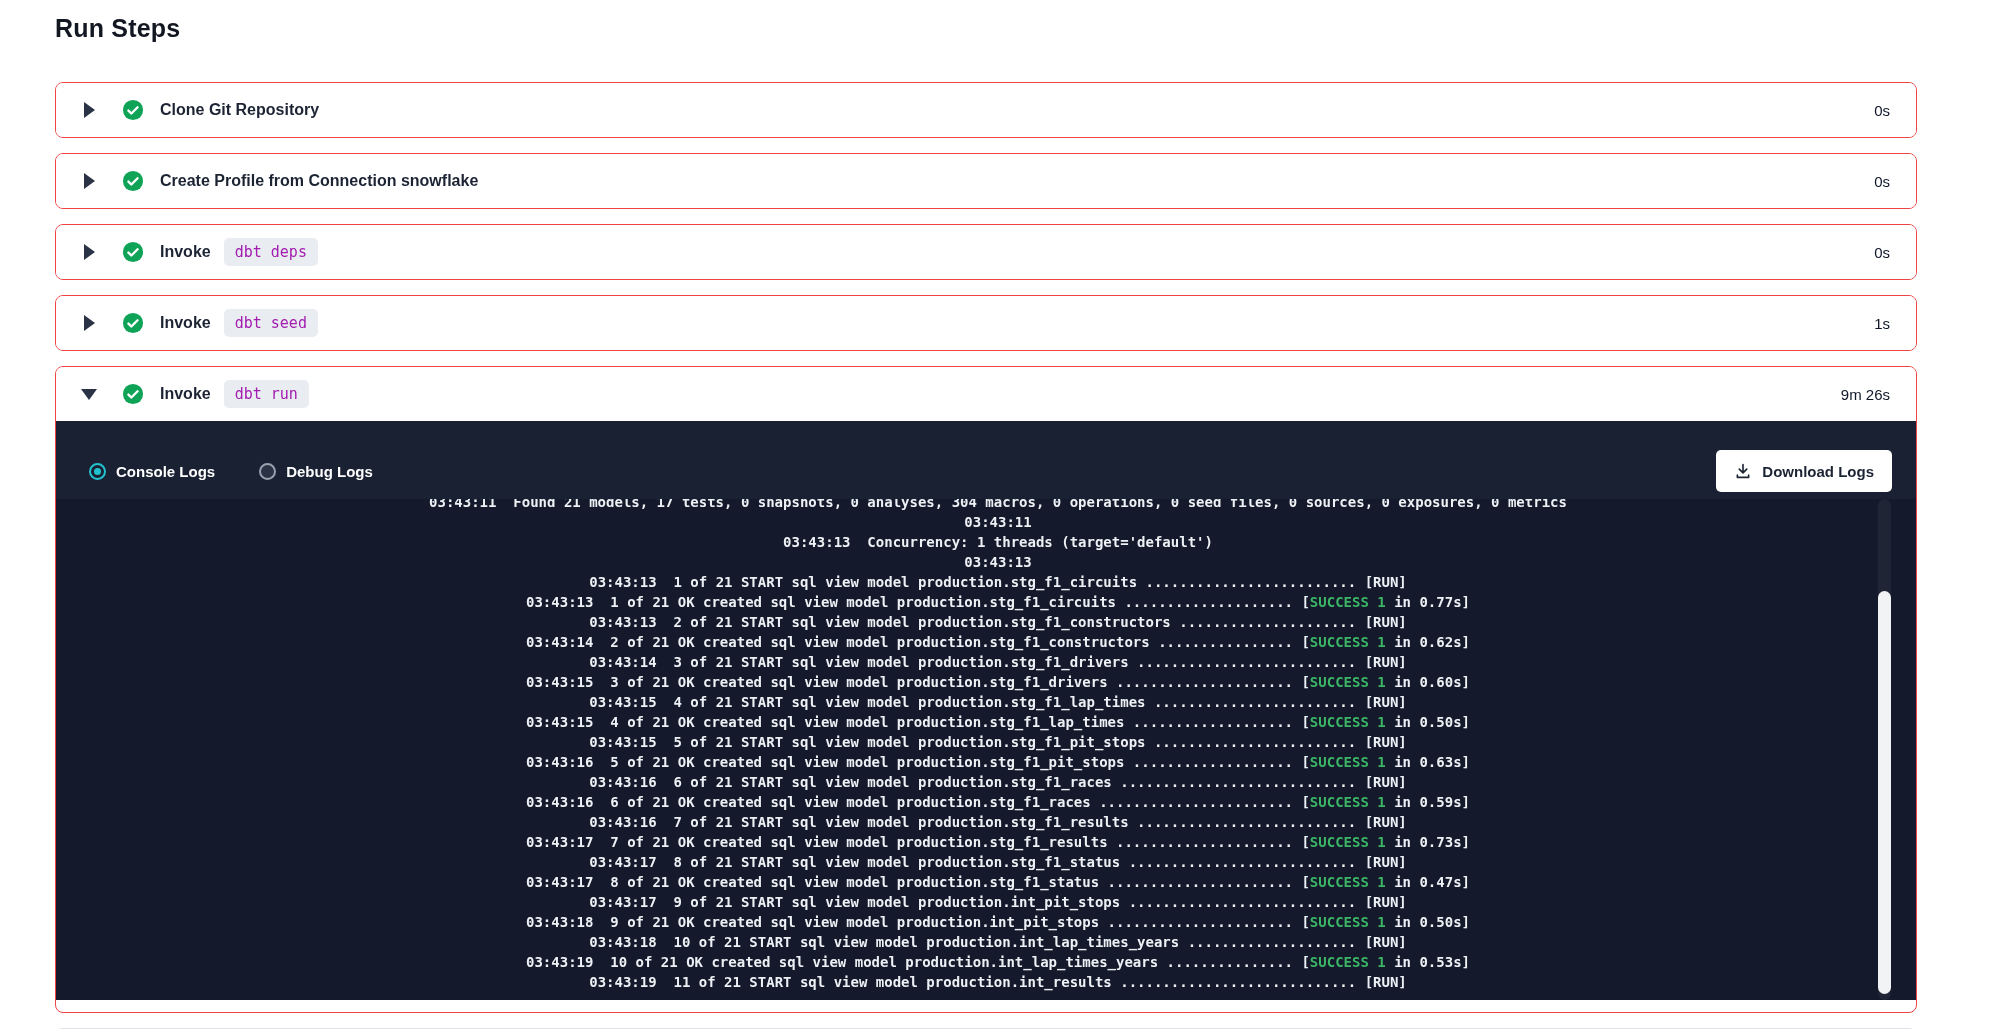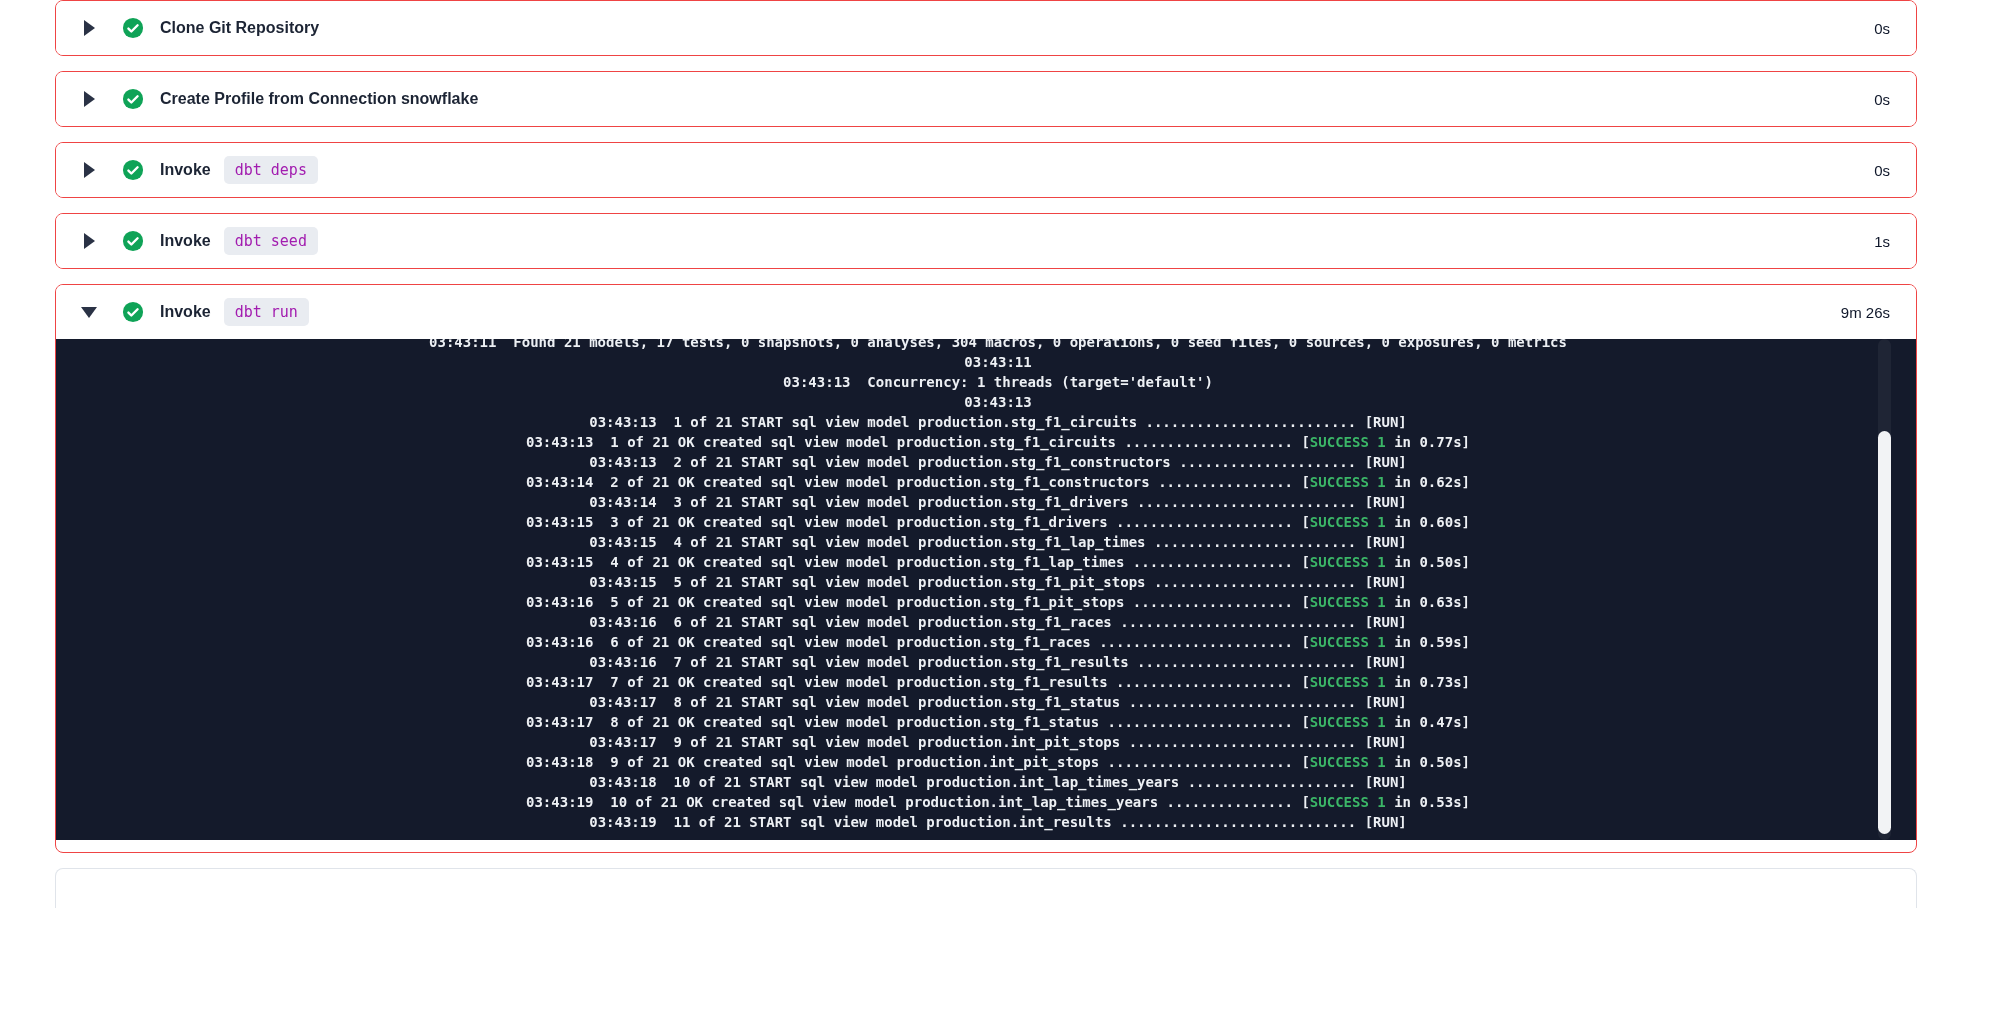--- a/index.html
+++ b/index.html
@@ -182,20 +182,21 @@
     border-bottom: none;
     border-radius: 8px 8px 0 0;
     background: #ffffff;
   }
 </style>
 </head>
 <body>
 
 <div class="page">
 
+  <h1 class="page-title">Run Steps</h1>
 
   <div>
 
     <div class="step-card">
       <div class="step-header">
         <span class="caret-box">
             <span class="caret-collapsed"></span>
           </span>
         <span class="check">
           <svg viewBox="0 0 24 24">
@@ -268,20 +269,36 @@
               <circle cx="12" cy="12" r="11"></circle>
               <path d="M7 12.6l3.2 3.2L17 9" fill="none" stroke="#fff" stroke-width="2.6" stroke-linecap="round" stroke-linejoin="round"></path>
             </svg>
         </span>
         <span class="step-label">Invoke</span>
         <code class="chip">dbt run</code>
         <span class="duration">9m 26s</span>
       </div>
 
       <div class="log-panel">
+        <div class="log-toolbar">
+          <span class="radio-group">
+            <span class="radio selected"></span>
+            <span class="radio-label">Console Logs</span>
+          </span>
+          <span class="radio-group">
+            <span class="radio unselected"></span>
+            <span class="radio-label">Debug Logs</span>
+          </span>
+          <button class="download-btn">
+            <svg viewBox="0 0 24 24">
+              <path d="M12 3.5v10.5M7 9.5l5 5 5-5M4.5 17.5v3h15v-3" fill="none" stroke="currentColor" stroke-width="2.2" stroke-linecap="round" stroke-linejoin="round"></path>
+            </svg>
+            <span>Download Logs</span>
+          </button>
+        </div>
 
         <div class="log-area">
           <div class="log-content"><div class="log-line"><span>03:43:11  Found 21 models, 17 tests, 0 snapshots, 0 analyses, 304 macros, 0 operations, 0 seed files, 0 sources, 0 exposures, 0 metrics</span></div><div class="log-line"><span>03:43:11</span></div><div class="log-line"><span>03:43:13  Concurrency: 1 threads (target='default')</span></div><div class="log-line"><span>03:43:13</span></div><div class="log-line"><span>03:43:13  1 of 21 START sql view model production.stg_f1_circuits ......................... [RUN]</span></div><div class="log-line"><span>03:43:13  1 of 21 OK created sql view model production.stg_f1_circuits .................... [</span><span class="seg-success">SUCCESS 1</span><span> in 0.77s]</span></div><div class="log-line"><span>03:43:13  2 of 21 START sql view model production.stg_f1_constructors ..................... [RUN]</span></div><div class="log-line"><span>03:43:14  2 of 21 OK created sql view model production.stg_f1_constructors ................ [</span><span class="seg-success">SUCCESS 1</span><span> in 0.62s]</span></div><div class="log-line"><span>03:43:14  3 of 21 START sql view model production.stg_f1_drivers .......................... [RUN]</span></div><div class="log-line"><span>03:43:15  3 of 21 OK created sql view model production.stg_f1_drivers ..................... [</span><span class="seg-success">SUCCESS 1</span><span> in 0.60s]</span></div><div class="log-line"><span>03:43:15  4 of 21 START sql view model production.stg_f1_lap_times ........................ [RUN]</span></div><div class="log-line"><span>03:43:15  4 of 21 OK created sql view model production.stg_f1_lap_times ................... [</span><span class="seg-success">SUCCESS 1</span><span> in 0.50s]</span></div><div class="log-line"><span>03:43:15  5 of 21 START sql view model production.stg_f1_pit_stops ........................ [RUN]</span></div><div class="log-line"><span>03:43:16  5 of 21 OK created sql view model production.stg_f1_pit_stops ................... [</span><span class="seg-success">SUCCESS 1</span><span> in 0.63s]</span></div><div class="log-line"><span>03:43:16  6 of 21 START sql view model production.stg_f1_races ............................ [RUN]</span></div><div class="log-line"><span>03:43:16  6 of 21 OK created sql view model production.stg_f1_races ....................... [</span><span class="seg-success">SUCCESS 1</span><span> in 0.59s]</span></div><div class="log-line"><span>03:43:16  7 of 21 START sql view model production.stg_f1_results .......................... [RUN]</span></div><div class="log-line"><span>03:43:17  7 of 21 OK created sql view model production.stg_f1_results ..................... [</span><span class="seg-success">SUCCESS 1</span><span> in 0.73s]</span></div><div class="log-line"><span>03:43:17  8 of 21 START sql view model production.stg_f1_status ........................... [RUN]</span></div><div class="log-line"><span>03:43:17  8 of 21 OK created sql view model production.stg_f1_status ...................... [</span><span class="seg-success">SUCCESS 1</span><span> in 0.47s]</span></div><div class="log-line"><span>03:43:17  9 of 21 START sql view model production.int_pit_stops ........................... [RUN]</span></div><div class="log-line"><span>03:43:18  9 of 21 OK created sql view model production.int_pit_stops ...................... [</span><span class="seg-success">SUCCESS 1</span><span> in 0.50s]</span></div><div class="log-line"><span>03:43:18  10 of 21 START sql view model production.int_lap_times_years .................... [RUN]</span></div><div class="log-line"><span>03:43:19  10 of 21 OK created sql view model production.int_lap_times_years ............... [</span><span class="seg-success">SUCCESS 1</span><span> in 0.53s]</span></div><div class="log-line"><span>03:43:19  11 of 21 START sql view model production.int_results ............................ [RUN]</span></div></div>
           <div class="sb-track">
             <div class="sb-thumb"></div>
           </div>
         </div>
       </div>
     </div>
 

